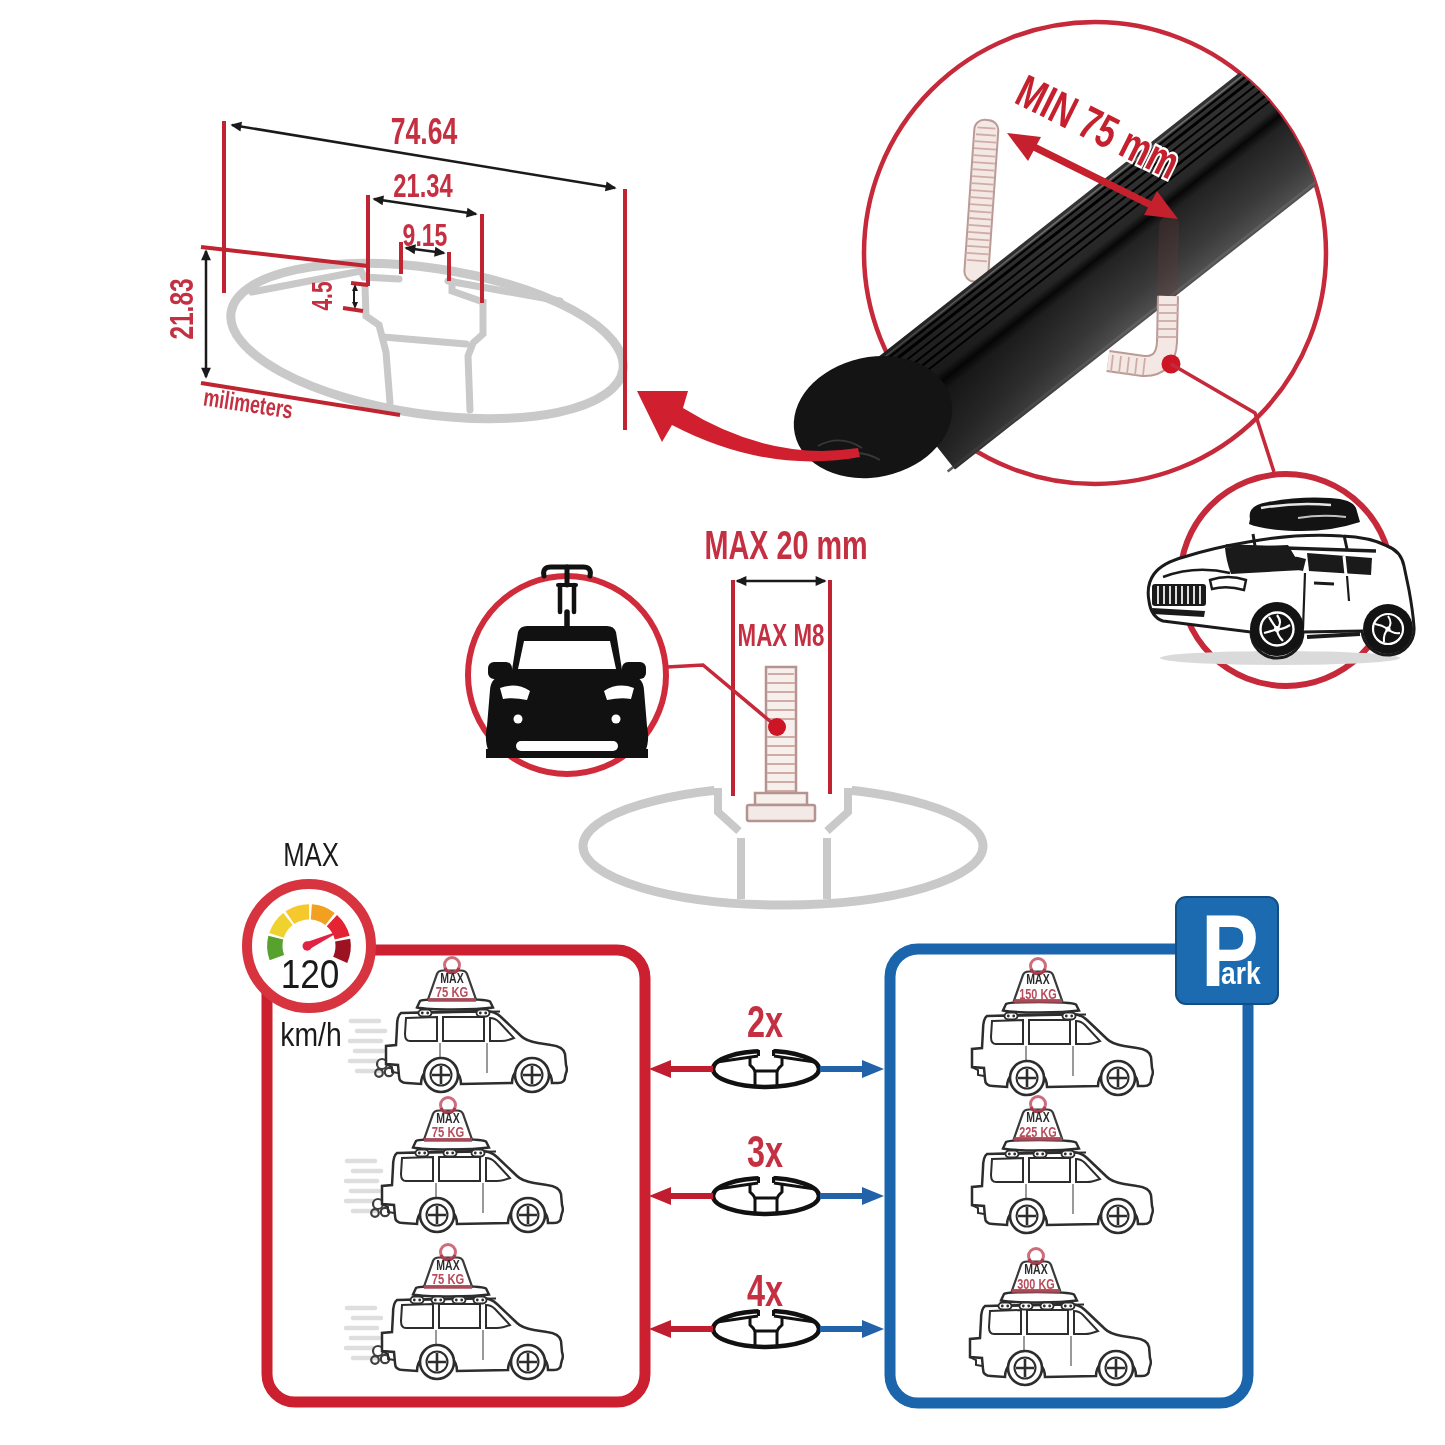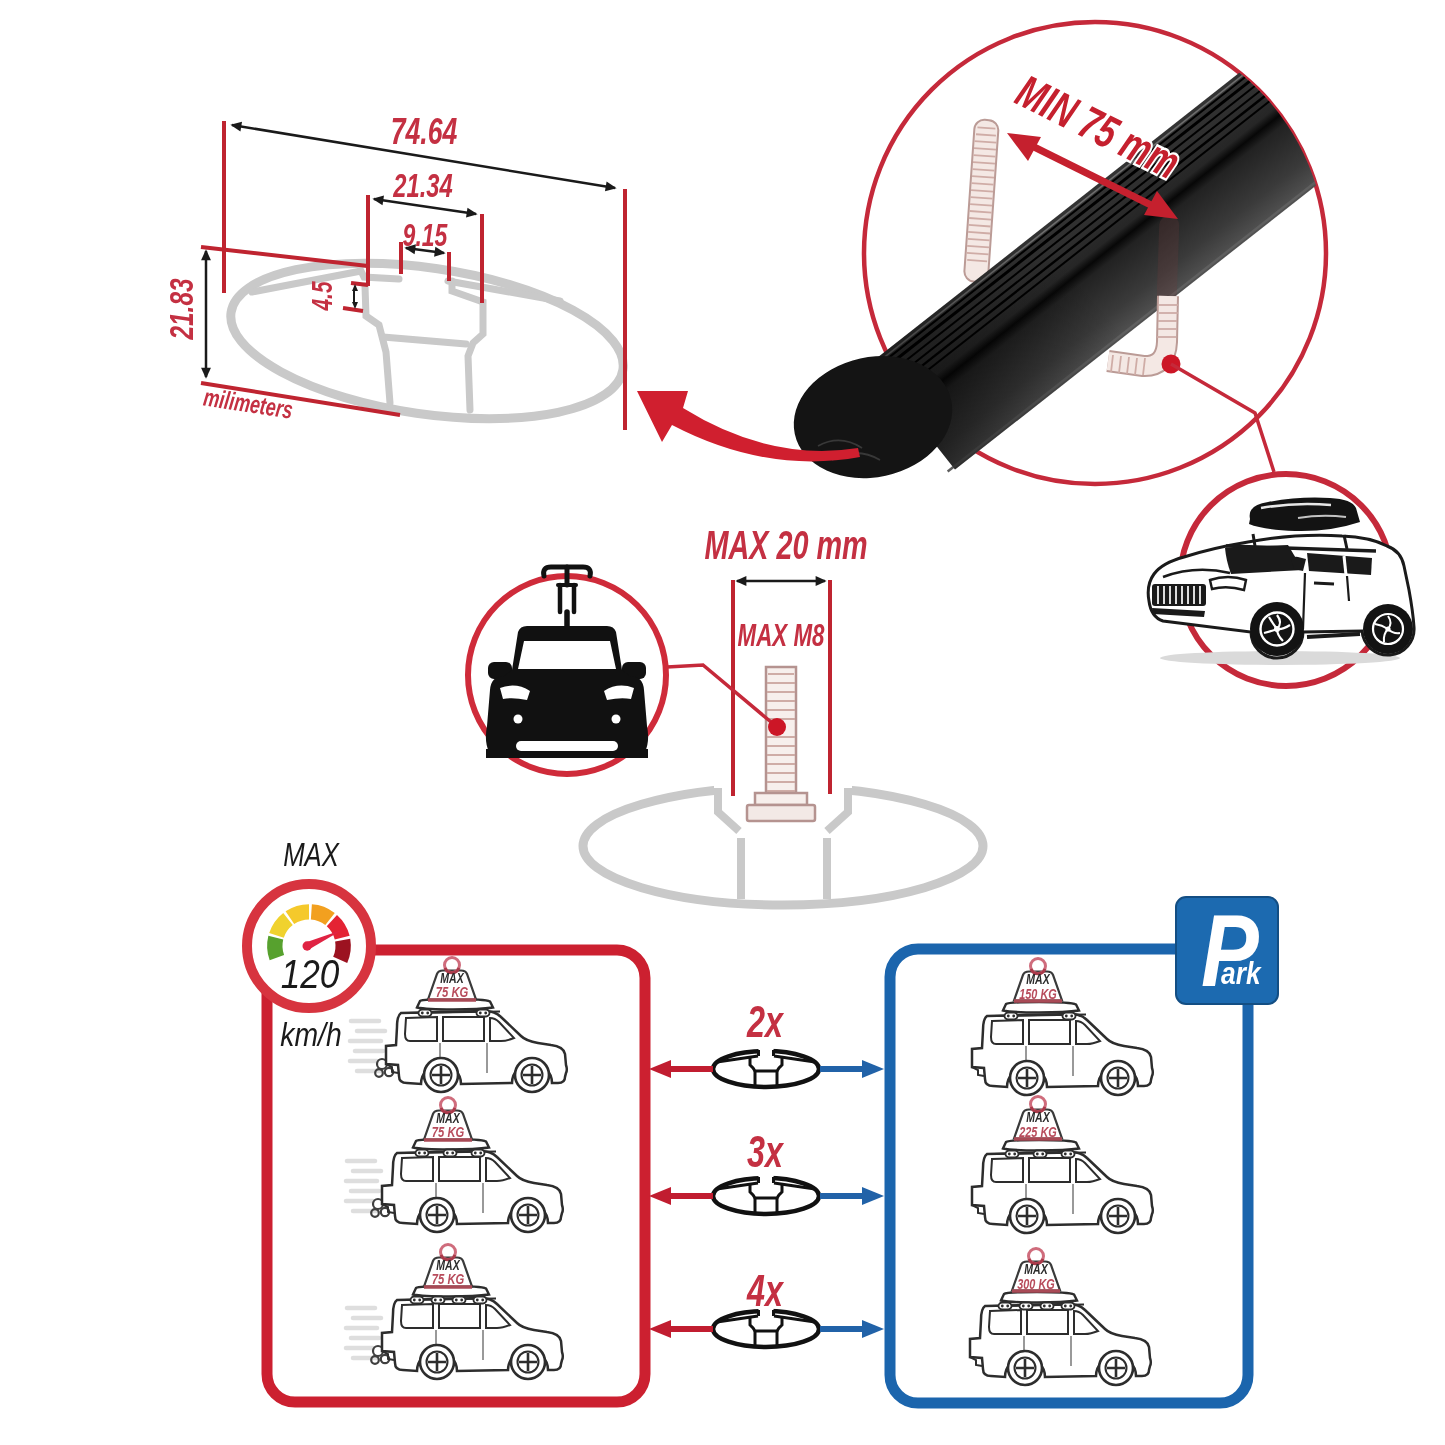--- a/index.html
+++ b/index.html
@@ -1,16 +1,16 @@
 <!DOCTYPE html>
 <html><head>
 <meta charset="utf-8">
 <style>
   html,body{margin:0;padding:0;background:#ffffff;}
-  .wrap{width:1445px;height:1445px;position:relative;background:#ffffff;overflow:hidden;font-style:italic;}
+  .wrap{width:1445px;height:1445px;position:relative;background:#ffffff;overflow:hidden;}
   text{font-family:"Liberation Sans",sans-serif;}
 </style>
 </head>
 <body>
 <div class="wrap">
 <svg width="1445" height="1445" viewBox="0 0 1445 1445" xmlns="http://www.w3.org/2000/svg">
 <defs>
   <linearGradient id="barGrad" gradientUnits="userSpaceOnUse" x1="0" y1="-70" x2="0" y2="70">
     <stop offset="0" stop-color="#333333"></stop>
     <stop offset="0.20" stop-color="#2f2f2f"></stop>

